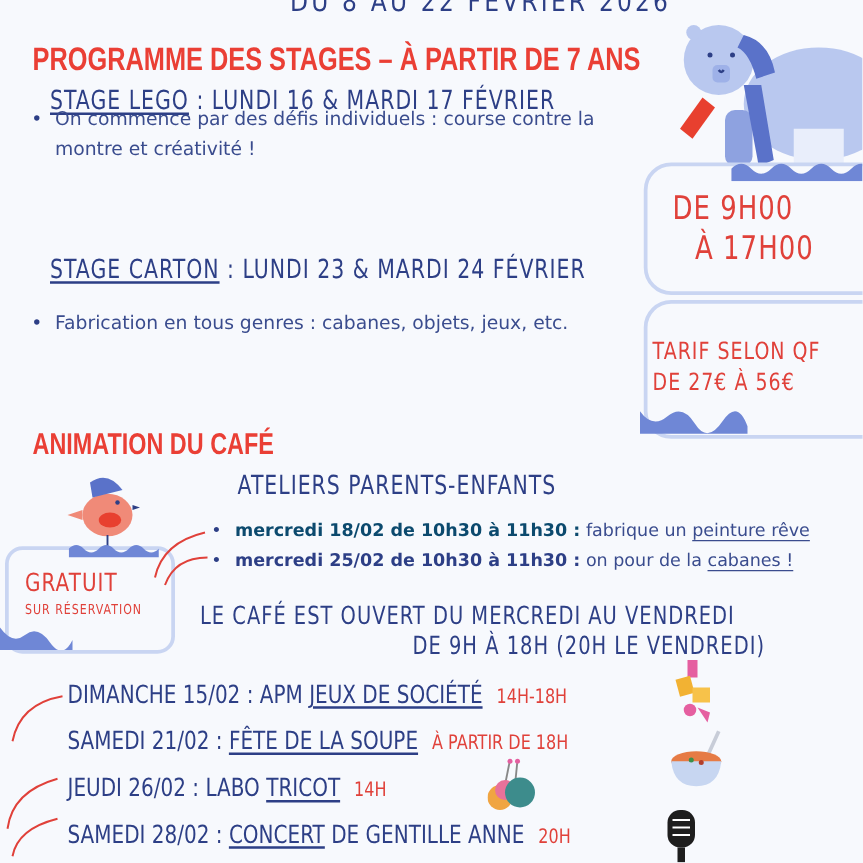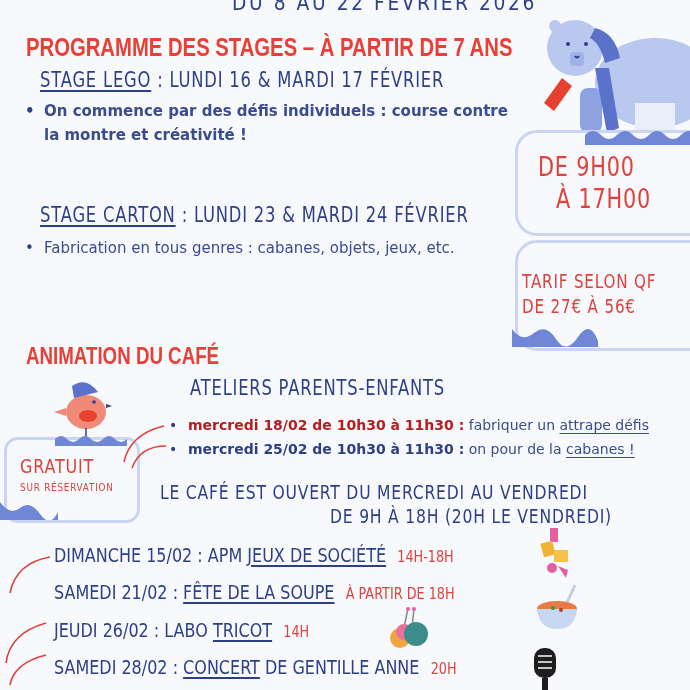--- a/index.html
+++ b/index.html
@@ -23,28 +23,28 @@
 </head>
 <body>
 
 <div class="abs title-top">DU 8 AU 22 FÉVRIER 2026</div>
 
 <div class="abs h-red" style="left:26px; top:32px; font-size:26px;">PROGRAMME DES STAGES – À PARTIR DE 7 ANS</div>
 
 <div class="abs h-blue" style="left:40px; top:68px; font-size:21px;">
   <span class="u">STAGE LEGO</span><span> : LUNDI 16 &amp; MARDI 17 FÉVRIER</span>
 </div>
-<ul class="abs bul body-txt" style="left:22px; top:99px; width:500px;font-weight:bold;">
+<ul class="abs bul body-txt" style="left:22px; top:83px; width:500px;">
   <li>On commence par des défis individuels : course contre la montre et créativité !</li>
 </ul>
 
 <div class="abs h-blue" style="left:40px; top:203px; font-size:21px;">
   <span class="u">STAGE CARTON</span><span> : LUNDI 23 &amp; MARDI 24 FÉVRIER</span>
 </div>
-<ul class="abs bul body-txt" style="left:22px; top:236px; width:480px;">
+<ul class="abs bul body-txt" style="left:22px; top:246px; width:480px;">
   <li>Fabrication en tous genres : cabanes, objets, jeux, etc.</li>
 </ul>
 
 <svg class="abs" style="left:540px; top:8px;" width="150" height="130" viewBox="0 0 150 130">
   <ellipse cx="115" cy="75" rx="60" ry="45" fill="#b9c8ef"></ellipse>
   <rect x="40" y="80" width="22" height="45" rx="8" fill="#8ea2e0"></rect>
   <rect x="95" y="95" width="40" height="28" fill="#e9eefb"></rect>
   <circle cx="35" cy="40" r="28" fill="#b9c8ef"></circle>
   <circle cx="15" cy="18" r="6" fill="#b9c8ef"></circle>
   <circle cx="28" cy="36" r="2" fill="#2d3f86"></circle>
@@ -68,21 +68,21 @@
   <path d="M0 4 q10 14 22 4 t22 6 t22 -2 t20 4 v8 h-86z" fill="#6f87d6"></path>
 </svg>
 <div class="abs red-cond" style="left:522px; top:270px; font-size:19px;">TARIF SELON QF</div>
 <div class="abs red-cond" style="left:522px; top:295px; font-size:19px;">DE 27€ À 56€</div>
 
 <div class="abs h-red" style="left:26px; top:342px; font-size:24px;">ANIMATION DU CAFÉ</div>
 <div class="abs h-blue" style="left:190px; top:376px; font-size:21px;">ATELIERS PARENTS-ENFANTS</div>
 
 <ul class="abs bul" style="left:166px; top:413px; width:530px; font-size:14px; line-height:24px; color:#3a4c8e;">
   <li>
-    <b style="color:#b91c1c;text-align:right;">mercredi 18/02 de 10h30 à 11h30 :</b><span> fabriquer un </span><span class="u">attrape défis</span>
+    <b style="color:#0c4a6e;text-align:right;">mercredi 18/02 de 10h30 à 11h30 :</b><span> fabrique un </span><span class="u">peinture rêve</span>
   </li>
   <li>
     <b style="color:#2d3f86;margin-top:42px;">mercredi 25/02 de 10h30 à 11h30 :</b><span> on pour de la </span><span class="u">cabanes !</span>
   </li>
 </ul>
 
 <svg class="abs" style="left:52px; top:378px;" width="64" height="60" viewBox="0 0 64 60">
   <ellipse cx="34" cy="34" rx="20" ry="17" fill="#f08a78"></ellipse>
   <path d="M20 8 q14 -10 26 6 l-24 6z" fill="#5a72c9"></path>
   <path d="M14 30 l-12 4 l12 4z" fill="#f08a78"></path>

